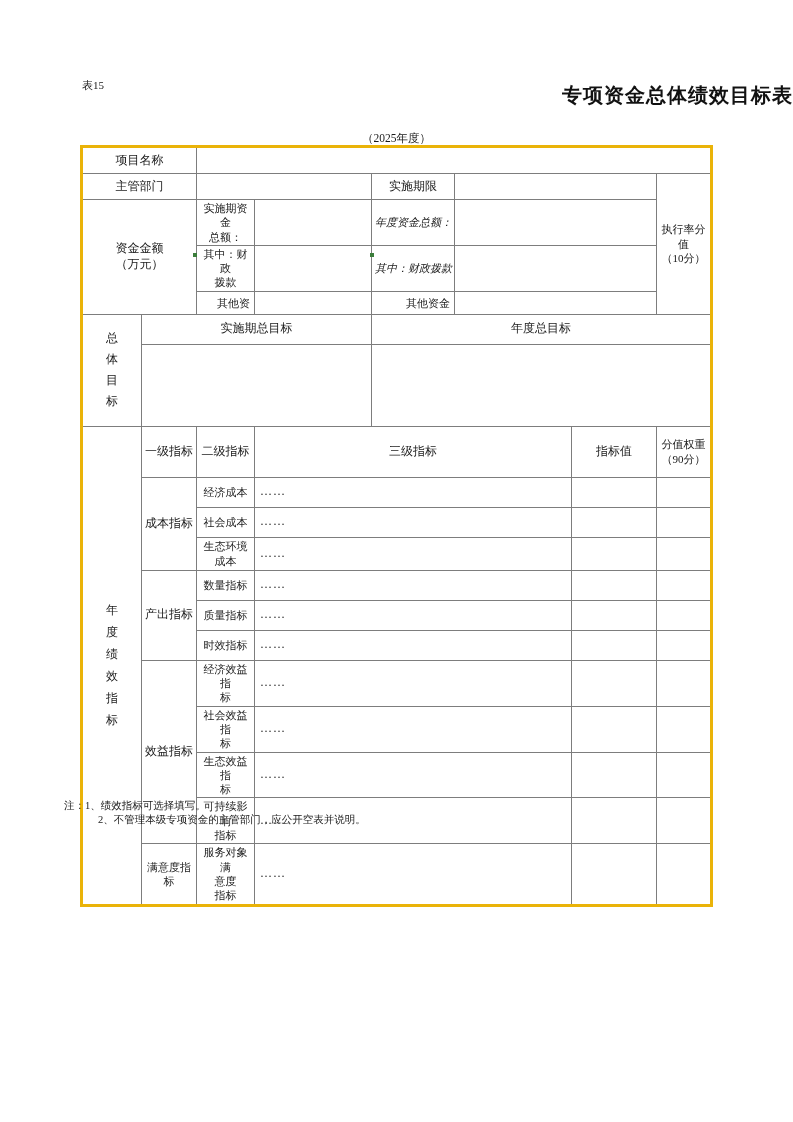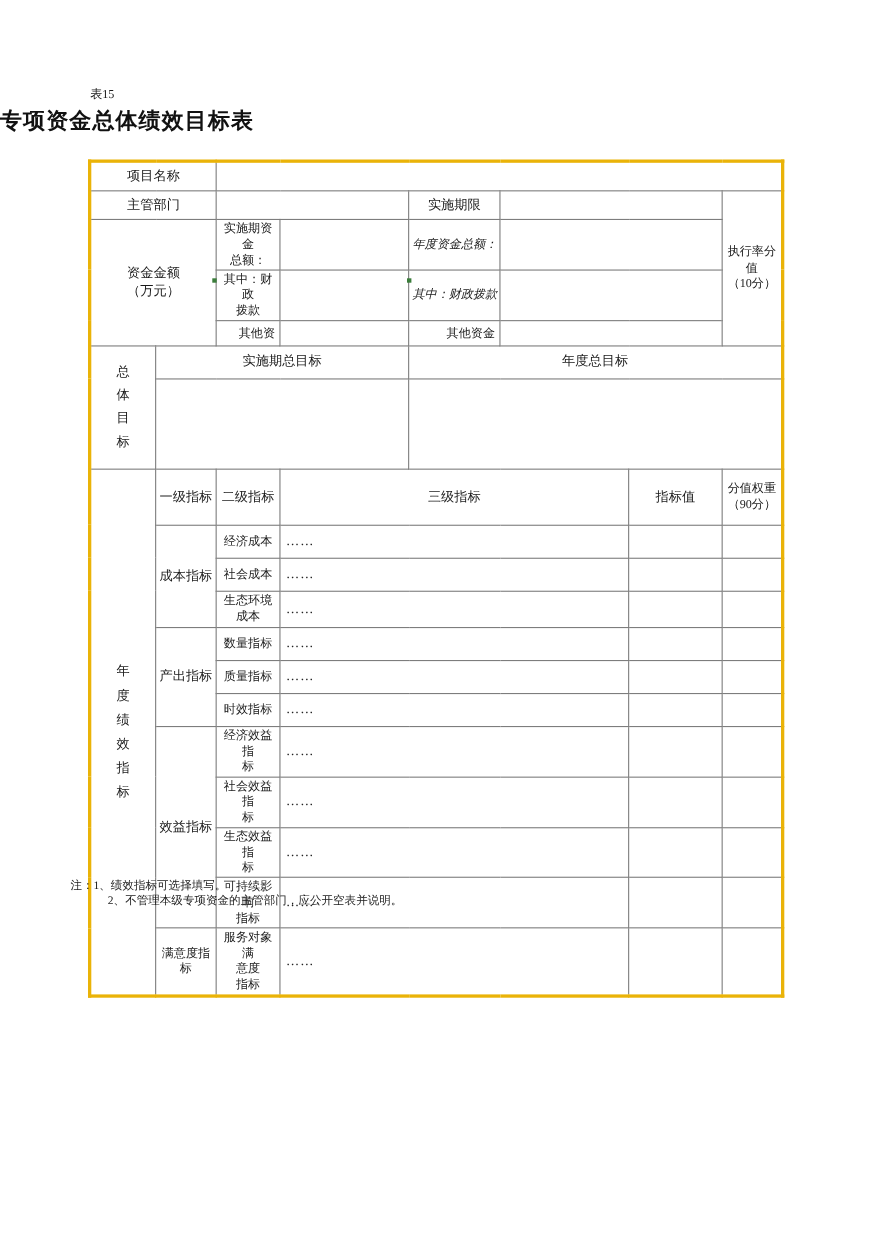--- a/index.html
+++ b/index.html
@@ -7,22 +7,22 @@
     position:relative;
     width:793px;height:1122px;
     background:#ffffff;
     font-family:"Liberation Serif","DejaVu Serif",serif;
     color:#1a1a1a;
     overflow:hidden;
     border-radius:28px;
   }
   .tag{position:absolute;left:82px;top:78px;font-size:11px;}
   .title{
-    position:absolute;left:0;top:96px;width:100%;
-    text-align:left;font-size:20px;font-weight:bold;
+    position:absolute;left:0;top:82px;width:100%;
+    text-align:right;font-size:20px;font-weight:bold;
     font-family:"Liberation Sans","DejaVu Sans",sans-serif;
     letter-spacing:1px;color:#111;
   }
   .subtitle{position:absolute;left:0;top:131px;width:100%;text-align:center;font-size:11.5px;}
   table.form{
     position:absolute;left:80px;top:145px;width:630px;
     border-collapse:collapse;table-layout:fixed;
     border:3px solid #eab308;
   }
   td{
@@ -41,20 +41,21 @@
   .notes .n2{margin-left:34px;}
   .gmark{position:absolute;width:4px;height:4px;background:#3b7d3b;}
 </style>
 </head>
 <body>
 
 <div class="page">
 
   <div class="tag">表15</div>
   <div class="title">专项资金总体绩效目标表</div>
+  <div class="subtitle">（2025年度）</div>
 
   <table class="form">
     <colgroup>
       <col style="width:60px">
         <col style="width:55px">
         <col style="width:58px">
         <col style="width:117px">
       <col style="width:83px">
         <col style="width:117px">
         <col style="width:85px">

